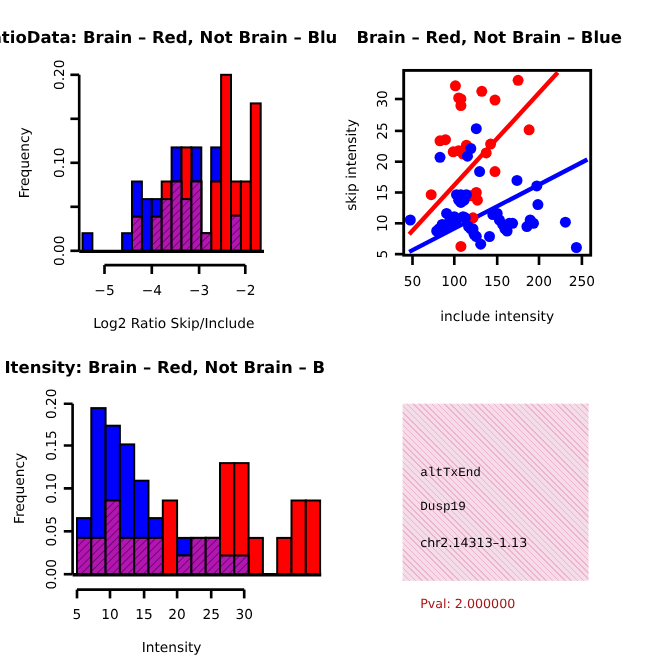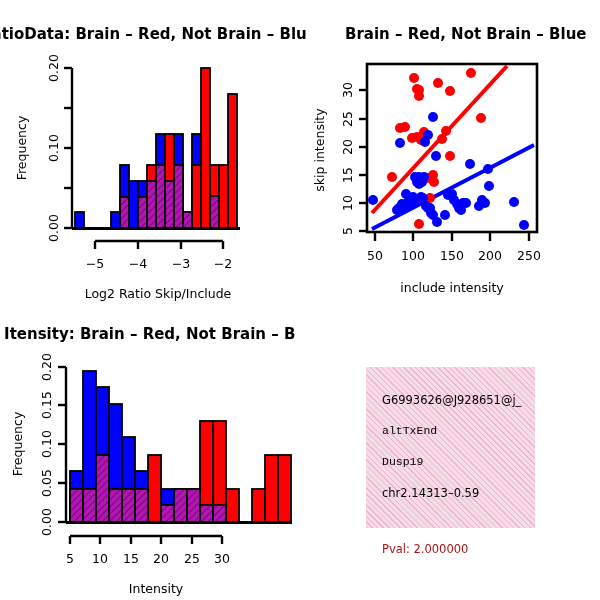--- a/index.html
+++ b/index.html
@@ -101,21 +101,21 @@
       <text x="95" y="268" text-anchor="middle">−5</text>
       <text x="138" y="268" text-anchor="middle">−4</text>
       <text x="181" y="268" text-anchor="middle">−3</text>
       <text x="223" y="268" text-anchor="middle">−2</text>
     </g>
     <text class="axlabel" x="158" y="298" text-anchor="middle" fill="#000">Log2 Ratio Skip/Include</text>
   </svg>
 </div>
 
 <div class="panel" style="left:300px;top:0;width:300px;height:305px;">
-  <div class="ptitle" style="left:45px;top:25px;">Brain – Red, Not Brain – Blue</div>
+  <div class="ptitle" style="left:24px;top:25px;">Brain – Red, Not Brain – Blue</div>
   <svg width="300" height="305">
 
     <rect x="67" y="64" width="170" height="168" fill="#fff" stroke="#000" stroke-width="2.6"></rect>
     <clipPath id="scClip">
         <rect x="68" y="65" width="168" height="166"></rect>
       </clipPath>
 
     <g clip-path="url(#scClip)">
       <line x1="72" y1="213" x2="207" y2="66" stroke="#ff0000" stroke-width="4"></line>
       <line x1="72" y1="229" x2="234" y2="145" stroke="#0000ff" stroke-width="4"></line>
@@ -317,18 +317,17 @@
       <text x="131" y="258" text-anchor="middle">15</text>
       <text x="161" y="258" text-anchor="middle">20</text>
       <text x="192" y="258" text-anchor="middle">25</text>
       <text x="222" y="258" text-anchor="middle">30</text>
     </g>
     <text class="axlabel" x="156" y="288" text-anchor="middle" fill="#000">Intensity</text>
   </svg>
 </div>
 
 <div id="annot-box">
-  <div class="ln" style="top:26px;">G6993626@J928651@j_</div>
   <div class="ln" style="top:57px;font-family:Liberation Mono, monospace;">altTxEnd</div>
   <div class="ln" style="top:88px;font-family:Liberation Mono, monospace;">Dusp19</div>
-  <div class="ln" style="top:119px;">chr2.14313–0.59</div>
+  <div class="ln" style="top:119px;">chr2.14313–1.13</div>
   <div class="ln pv" style="top:143px;">Pval: 2.000000</div>
 </div>
 
 </body></html>

